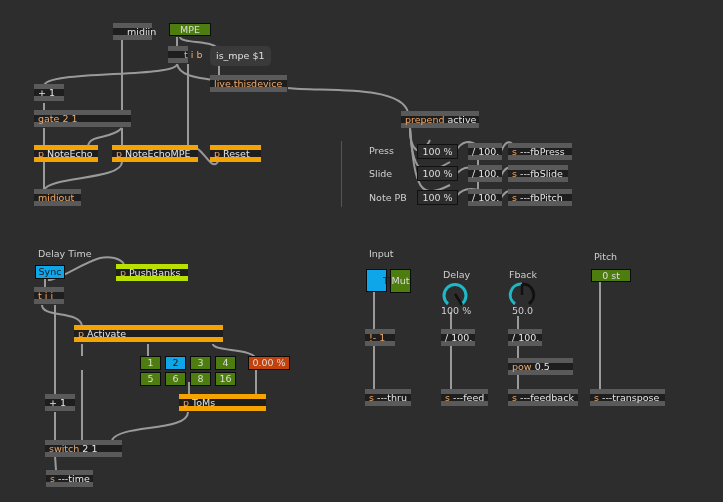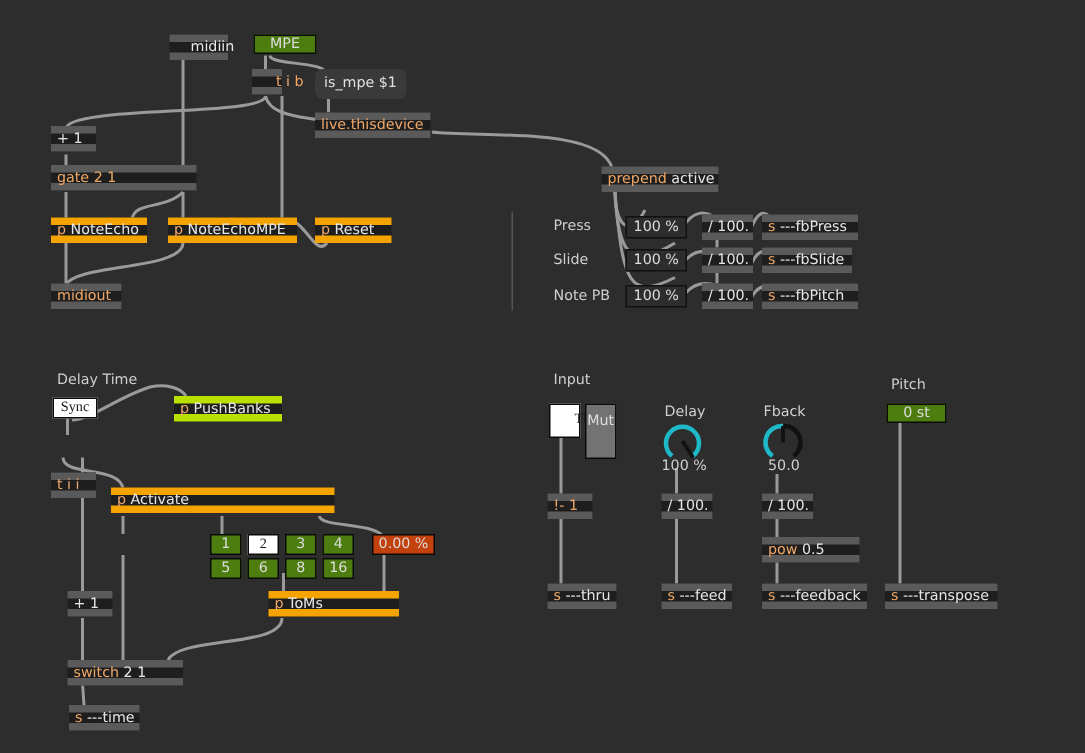--- a/index.html
+++ b/index.html
@@ -6,21 +6,21 @@
   body{width:723px;height:502px;background:#2d2d2d;position:relative;overflow:hidden;font-family:"DejaVu Sans","Liberation Sans",sans-serif;font-size:9.5px;color:#e0e0e0;}
   svg.cords{position:absolute;left:0;top:0;width:723px;height:502px;pointer-events:none;}
   .obj{position:absolute;background:#1e1e1e;box-sizing:border-box;border-top:5px solid #5a5a5a;border-bottom:5px solid #5a5a5a;height:17px;line-height:7px;padding:0 4px;white-space:nowrap;color:#e6e6e6;}
   .obj .t{position:relative;top:0px;}
   .obj .kw{color:#f0a868;}
   .sub{border-top-color:#f5a300;border-bottom-color:#f5a300;}
   .sub-g{border-top-color:#b8e000;border-bottom-color:#b8e000;}
   .msg{position:absolute;background:#3a3a3a;border-radius:5px;height:20px;line-height:20px;padding:0 6px;color:#e0e0e0;white-space:nowrap;}
   .box{position:absolute;background:#4d7c0f;border:1px solid #0b0b0b;box-sizing:border-box;text-align:center;color:#ddd;}
   .lbl{position:absolute;color:#cfcfcf;white-space:nowrap;}
-  .btn-on{background:#ffffff;color:#1a1a1a;border:1px solid #0b0b0b;font-family:Liberation Serif, serif;}
+  .btn-on{background:#0ea5e9;color:#1a1a1a;border:1px solid #0b0b0b;}
   .pct{position:absolute;border:1px solid #111;box-sizing:border-box;height:15px;line-height:13px;text-align:center;color:#ddd;background:#2d2d2d;}
   .divider{position:absolute;width:1px;background:#555;}
 </style>
 </head>
 <body>
 
 <svg class="cords">
   <g fill="none" stroke="#9a9a9a" stroke-width="2">
     <path d="M122 40 L122 110"></path>
     <path d="M177 37 L177 50"></path>
@@ -97,41 +97,41 @@
 <div class="obj" style="left:468px;top:143px;width:34px;"><span class="t">/ 100.</span></div>
 <div class="obj" style="left:468px;top:165px;width:34px;"><span class="t">/ 100.</span></div>
 <div class="obj" style="left:468px;top:189px;width:34px;"><span class="t">/ 100.</span></div>
 <div class="obj" style="left:508px;top:143px;width:64px;"><span class="t kw">s</span> <span class="t">---fbPress</span></div>
 <div class="obj" style="left:508px;top:165px;width:60px;"><span class="t kw">s</span> <span class="t">---fbSlide</span></div>
 <div class="obj" style="left:508px;top:189px;width:64px;"><span class="t kw">s</span> <span class="t">---fbPitch</span></div>
 
 <div class="lbl" style="left:38px;top:248px;">Delay Time</div>
 <div class="box btn-on" style="left:35px;top:265px;width:30px;height:14px;line-height:12px;">Sync</div>
 <div class="obj sub-g" style="left:116px;top:264px;width:72px;"><span class="t kw">p</span> <span class="t">PushBanks</span></div>
-<div class="obj" style="left:34px;top:287px;width:30px;margin-top:28px;"><span class="t kw">t i i</span></div>
+<div class="obj" style="left:34px;top:287px;width:30px;"><span class="t kw">t i i</span></div>
 <div class="obj sub" style="left:74px;top:325px;width:149px;"><span class="t kw">p</span> <span class="t">Activate</span></div>
 
 <div class="box" style="left:140px;top:356px;width:21px;height:14px;line-height:12px;">1</div>
 <div class="box btn-on" style="left:165px;top:356px;width:21px;height:14px;line-height:12px;">2</div>
 <div class="box" style="left:190px;top:356px;width:21px;height:14px;line-height:12px;">3</div>
 <div class="box" style="left:215px;top:356px;width:21px;height:14px;line-height:12px;">4</div>
 <div class="box" style="left:140px;top:372px;width:21px;height:14px;line-height:12px;">5</div>
 <div class="box" style="left:165px;top:372px;width:21px;height:14px;line-height:12px;">6</div>
 <div class="box" style="left:190px;top:372px;width:21px;height:14px;line-height:12px;">8</div>
 <div class="box" style="left:215px;top:372px;width:21px;height:14px;line-height:12px;">16</div>
 <div class="box" style="left:248px;top:356px;width:42px;height:14px;line-height:12px;background:#c2410c;">0.00 %</div>
 
 <div class="obj sub" style="left:179px;top:394px;width:87px;"><span class="t kw">p</span> <span class="t">ToMs</span></div>
 <div class="obj" style="left:45px;top:394px;width:30px;"><span class="t">+ 1</span></div>
 <div class="obj" style="left:45px;top:440px;width:77px;"><span class="t kw">switch</span> <span class="t">2 1</span></div>
 <div class="obj" style="left:46px;top:470px;width:47px;"><span class="t kw">s</span> <span class="t">---time</span></div>
 
 <div class="lbl" style="left:369px;top:248px;">Input</div>
 <div class="box btn-on" style="left:366px;top:269px;width:21px;height:23px;line-height:21px;padding-left:16px;">Thr</div>
-<div class="box" style="left:390px;top:269px;width:21px;height:37px;line-height:21px;background:#737373;">Mut</div>
+<div class="box" style="left:390px;top:269px;width:21px;height:24px;line-height:21px;background:#4d7c0f;">Mut</div>
 <div class="obj" style="left:365px;top:329px;width:30px;"><span class="t kw">!- 1</span></div>
 <div class="obj" style="left:365px;top:389px;width:46px;"><span class="t kw">s</span> <span class="t">---thru</span></div>
 
 <div class="lbl" style="left:443px;top:269px;">Delay</div>
 <svg style="position:absolute;left:440px;top:280px;" width="30" height="30" viewBox="0 0 30 30">
   <path d="M8 24 A11 11 0 1 1 22 24" fill="none" stroke="#1fb8c8" stroke-width="3"></path>
   <line x1="15" y1="14" x2="22" y2="25" stroke="#111" stroke-width="2.5"></line>
 </svg>
 <div class="lbl" style="left:441px;top:305px;">100 %</div>
 <div class="obj" style="left:441px;top:329px;width:34px;"><span class="t">/ 100.</span></div>

